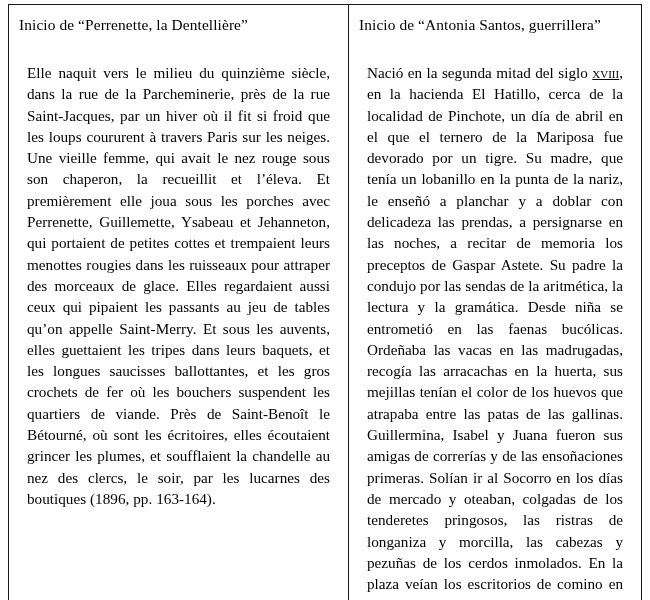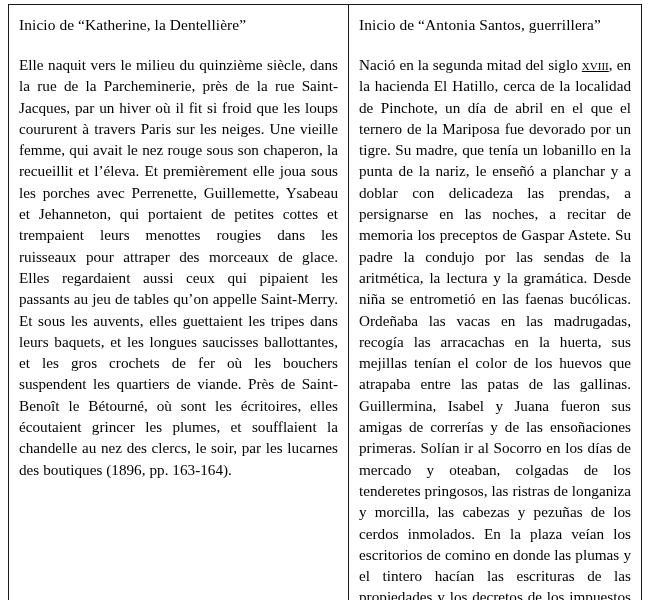--- a/index.html
+++ b/index.html
@@ -69,21 +69,21 @@
     padding-top: 17px;
   }
 
   .bodytext {
     font-size: 15.2px;
     line-height: 21.3px;
     text-align: justify;
     text-justify: inter-word;
     hyphens: auto;
     -webkit-hyphens: auto;
-    margin: 0;
+    margin: 8px;
     letter-spacing: 0.01px;
   }
 
   .bodytext.left-col {
     word-spacing: 0.1px;
   }
   .bodytext.right-col {
     word-spacing: -0.05px;
   }
 
@@ -100,21 +100,21 @@
 
   <table class="comparison-table">
     <colgroup>
       <col class="col-left">
       <col class="col-right">
     </colgroup>
     <tbody>
       <tr class="hdr-row">
         <td class="col-left">
           <div class="cell-inner">
-            <div class="heading">Inicio de “Katherine, la Dentellière”</div>
+            <div class="heading">Inicio de “Perrenette, la Dentellière”</div>
           </div>
         </td>
         <td class="col-right">
           <div class="cell-inner">
             <div class="heading">Inicio de “Antonia Santos, guerrillera”</div>
           </div>
         </td>
       </tr>
       <tr class="body-row">
         <td class="col-left">

